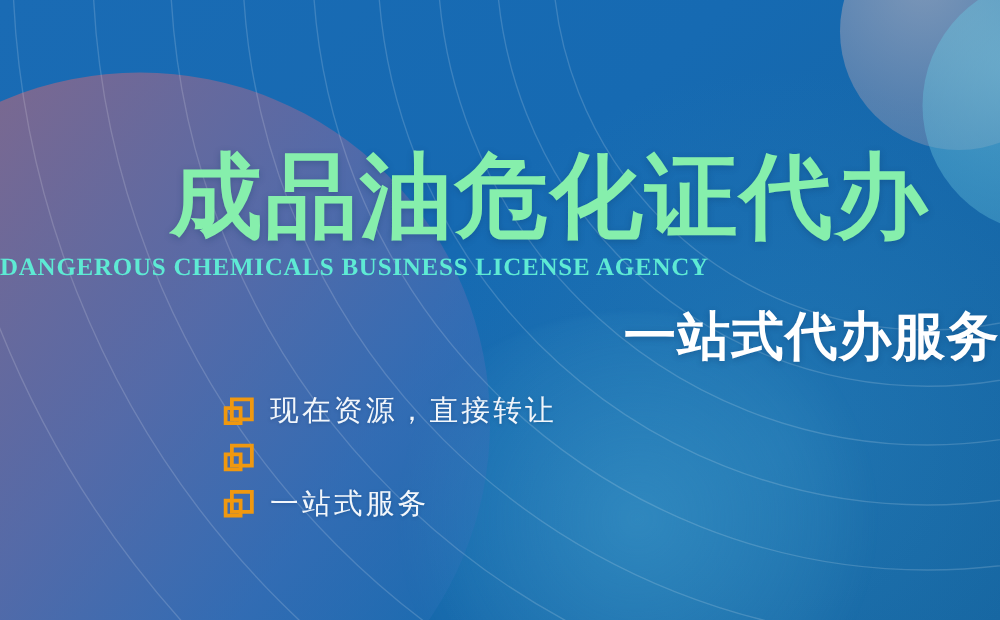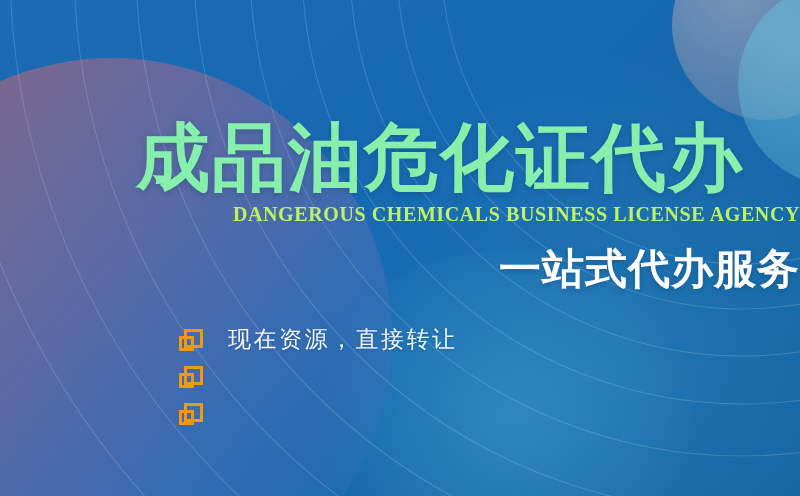--- a/index.html
+++ b/index.html
@@ -110,22 +110,22 @@
     letter-spacing: 2px;
     text-shadow: 0 2px 6px rgba(10,50,95,0.28);
     padding-left: 40px;
   }
 
   .title-en {
     position: absolute;
     left: 0;
     top: 203px;
     width: 800px;
-    text-align: right;
-    color: #bef264;
+    text-align: left;
+    color: #5eead4;
     font-family: "Liberation Serif", "DejaVu Serif", serif;
     font-weight: 700;
     font-size: 20px;
     letter-spacing: 0.6px;
     white-space: nowrap;
   }
 
   .title-sub {
     position: absolute;
     left: 0;
@@ -144,24 +144,23 @@
     text-shadow: 0 2px 5px rgba(10,50,95,0.30);
   }
 
   .bullets {
     position: absolute;
     left: 178px;
     top: 316px;
   }
   .bullet-row {
     display: flex;
-    align-items: flex-end;
+    align-items: flex-start;
     height: 37px;
     margin-bottom: 0px;
-    gap: 12px;
   }
   .bullet-icon {
     position: relative;
     width: 26px;
     height: 26px;
     flex: 0 0 26px;
     margin-right: 12px;
   }
   .bullet-icon i {
     position: absolute;
@@ -244,17 +243,18 @@
           <i class="big"></i>
             <i class="small"></i>
         </span>
       </div>
 
       <div class="bullet-row">
         <span class="bullet-icon">
           <i class="big"></i>
             <i class="small"></i>
         </span>
+        <span class="bullet-text">一站式服务</span>
       </div>
 
     </div>
   </div>
 </div>
 
 </body></html>

